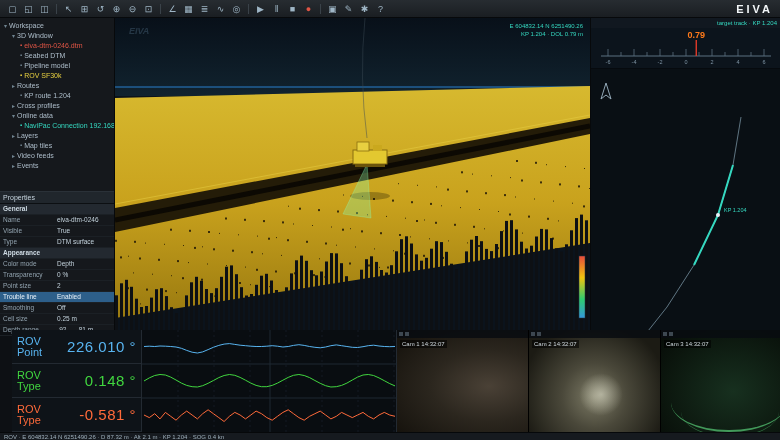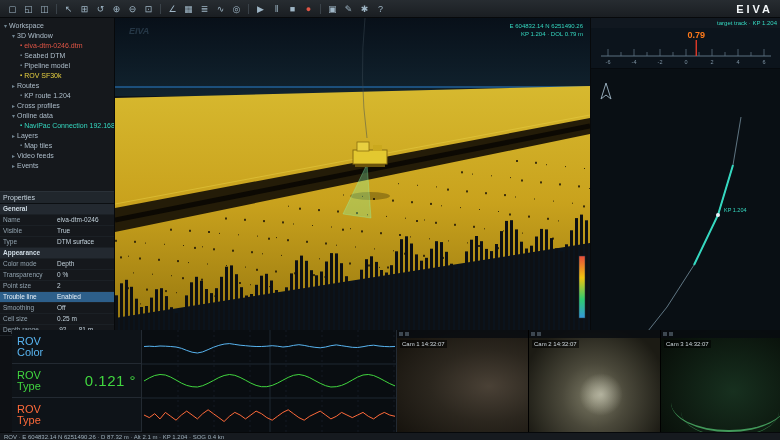--- a/index.html
+++ b/index.html
@@ -565,35 +565,37 @@
       </svg>
     </div>
   </div>
 
   <div class="bottom">
 
     <div class="readouts">
       <div class="readout" style="color: rgb(88, 180, 240);">
         <div class="readout-label">
           <div>ROV</div>
-          <div>Color</div>
-        </div>
+          <div>Point</div>
+        </div>
+        <div class="readout-value">226.010 °</div>
       </div>
       <div class="readout" style="color: rgb(65, 214, 63);">
         <div class="readout-label">
           <div>ROV</div>
           <div>Type</div>
         </div>
-        <div class="readout-value">0.121 °</div>
+        <div class="readout-value">0.148 °</div>
       </div>
       <div class="readout" style="color: rgb(255, 106, 58);">
         <div class="readout-label">
           <div>ROV</div>
           <div>Type</div>
         </div>
+        <div class="readout-value">-0.581 °</div>
       </div>
     </div>
 
     <div class="charts">
       <svg width="255" height="102" viewBox="0 0 255 102">
         <g>
             <line x1="36" y1="0" x2="36" y2="102" stroke="#16202a" stroke-width="0.8" stroke-dasharray="2 3"></line>
             <line x1="72" y1="0" x2="72" y2="102" stroke="#16202a" stroke-width="0.8" stroke-dasharray="2 3"></line>
             <line x1="108" y1="0" x2="108" y2="102" stroke="#16202a" stroke-width="0.8" stroke-dasharray="2 3"></line>
             <line x1="144" y1="0" x2="144" y2="102" stroke="#16202a" stroke-width="0.8" stroke-dasharray="2 3"></line>

